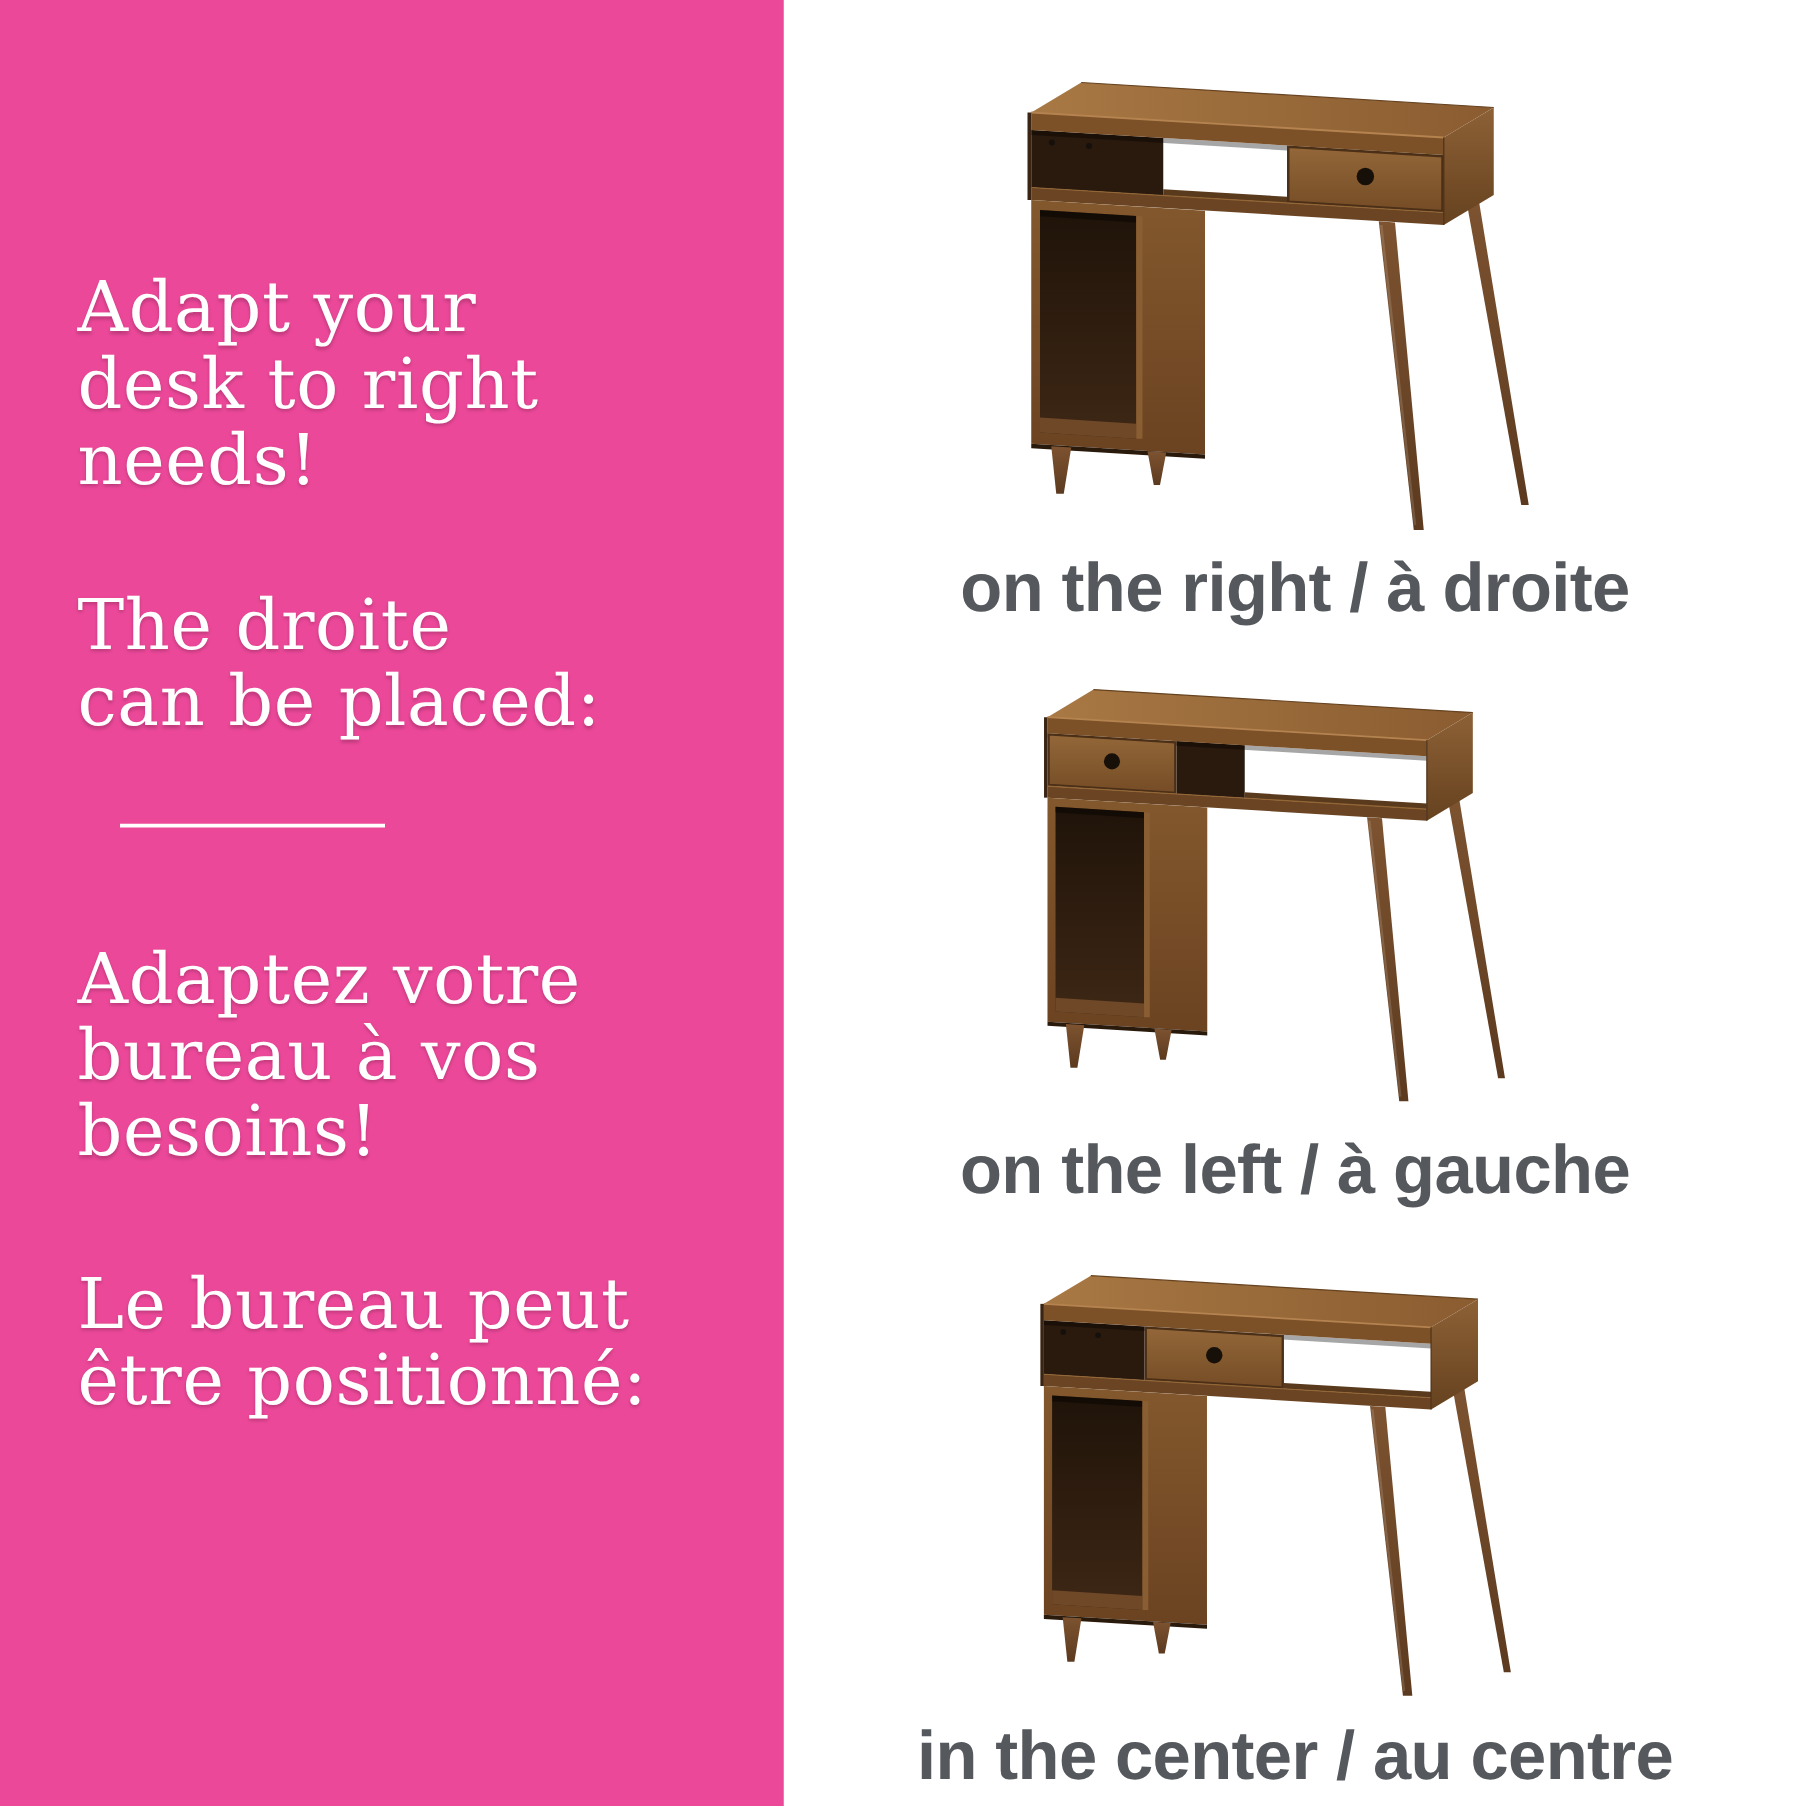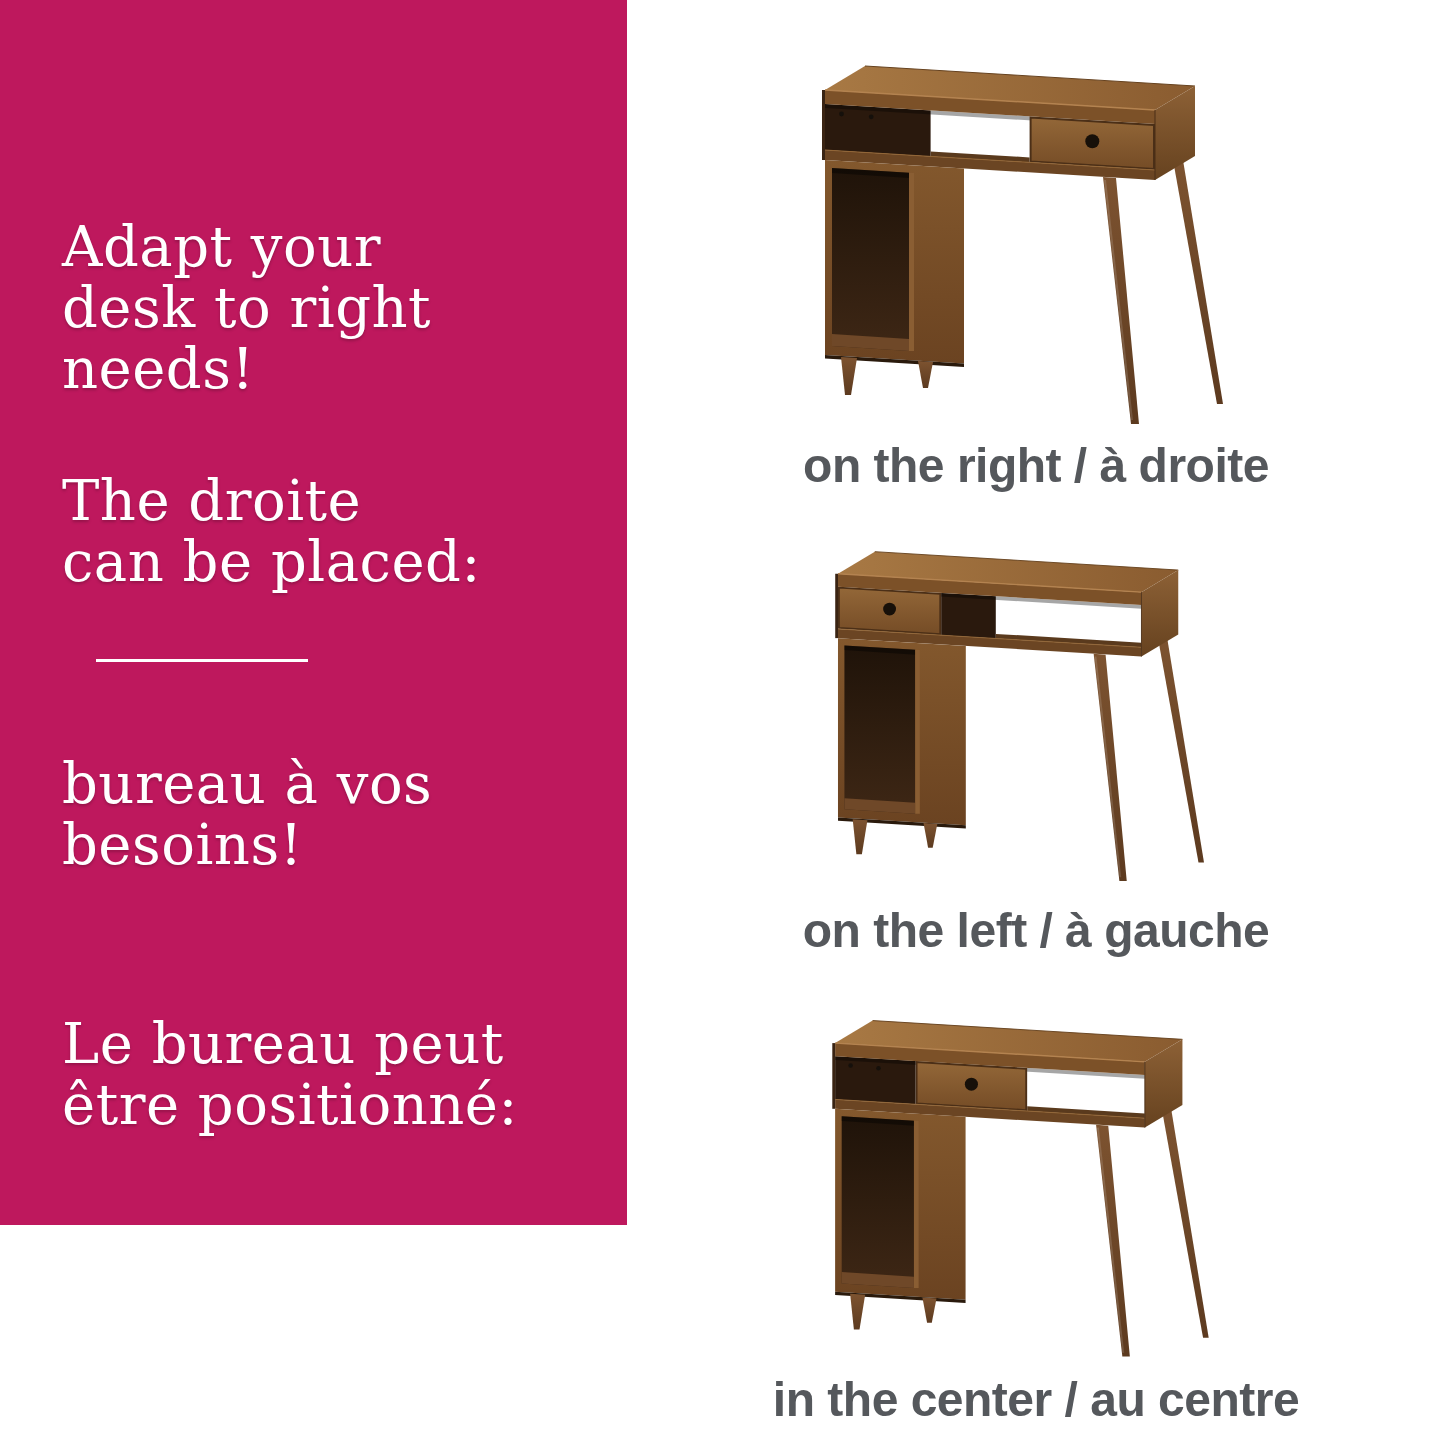--- a/index.html
+++ b/index.html
@@ -6,22 +6,22 @@
   body{
     position:relative;
     width:1445px;height:1445px;
     background:#ffffff;
     overflow:hidden;
     font-family:"Liberation Sans",sans-serif;
   }
   
   .info-panel{
     position:absolute;left:0;top:0;
-    width:627px;height:1225px;
-    background:#be185d;
+    width:627px;height:1445px;
+    background:#ec4899;
   }
   .panel-text{
     position:absolute;left:62px;
     color:#ffffff;
     font-family:"DejaVu Serif","Liberation Serif",serif;
     font-size:56px;line-height:61px;
     letter-spacing:0.5px;
     text-shadow:0 2px 3px rgba(0,0,0,0.22);
     white-space:nowrap;
   }
@@ -40,21 +40,21 @@
   .desk-svg{position:absolute;display:block;}
   #desk-svg-0{left:775px;top:10px;width:560px;height:440px;}
   #desk-svg-1{left:792px;top:500px;width:515px;height:405px;}
   #desk-svg-2{left:788px;top:968px;width:526px;height:413px;}
   .caption{
     position:absolute;left:627px;width:818px;
     text-align:center;
     color:#55585c;
     font-family:"Liberation Sans",sans-serif;
     font-weight:700;
-    font-size:48px;
+    font-size:55px;
     letter-spacing:-0.5px;
     white-space:nowrap;
   }
   #cap-0{top:438px;}
   #cap-1{top:903px;}
   #cap-2{top:1372px;text-align:center;}
 </style>
 </head>
 <body>
 
@@ -63,20 +63,21 @@
     <div>Adapt your</div>
     <div>desk to right</div>
     <div>needs!</div>
   </div>
   <div class="panel-text p-en-sub">
     <div>The droite</div>
     <div>can be placed:</div>
   </div>
   <div class="divider"></div>
   <div class="panel-text p-fr-heading">
+    <div>Adaptez votre</div>
     <div>bureau à vos</div>
     <div>besoins!</div>
   </div>
   <div class="panel-text p-fr-sub">
     <div>Le bureau peut</div>
     <div>être positionné:</div>
   </div>
 </div>
 
 <div class="figures-area"></div>

